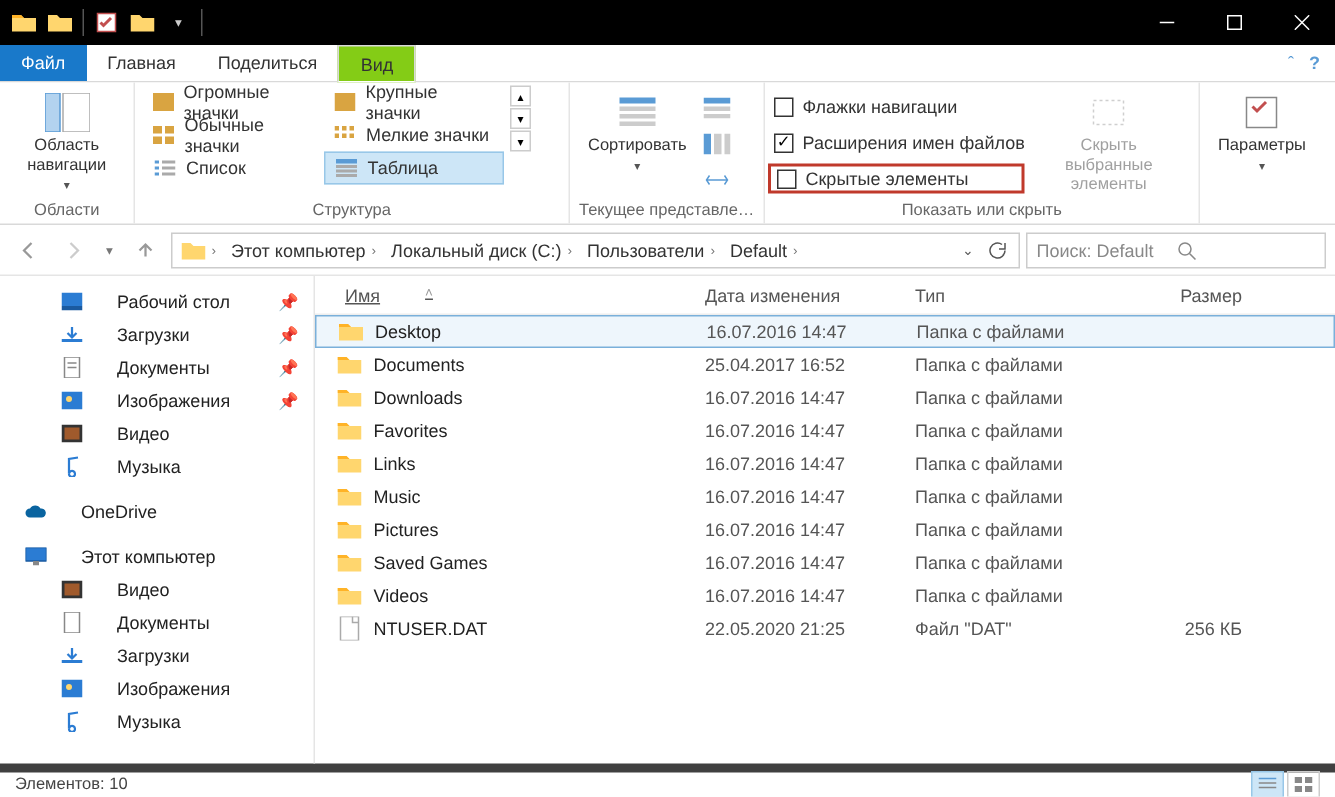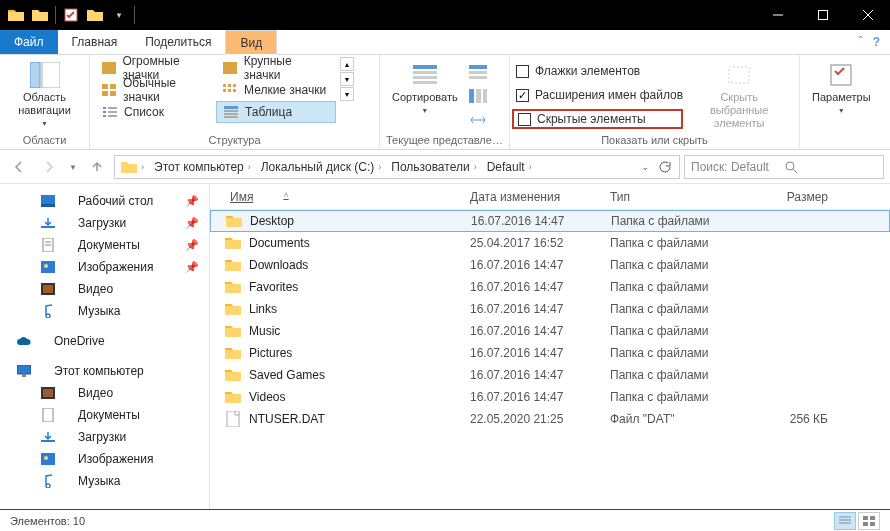--- a/index.html
+++ b/index.html
@@ -11,21 +11,21 @@
   .titlebar .winbtns { margin-left: auto; display: flex; }
   .winbtn { width: 45px; height: 30px; display: flex; align-items: center; justify-content: center; color: #fff; }
   .winbtn svg { stroke: #fff; }
   .folder-ico { width: 16px; height: 14px; }
   .sep-v { width: 1px; height: 18px; background: #555; margin: 0 3px; }
 
   
   .menurow { height: 25px; background: #fff; border-bottom: 1px solid #d9d9d9; display: flex; align-items: stretch; }
   .filetab { background: #1979ca; color: #fff; padding: 0 14px; display: flex; align-items: center; font-size: 12px; }
   .menutab { padding: 0 14px; display: flex; align-items: center; color: #333; text-align: right; }
-  .menutab.active { border: 1px solid #d9d9d9; border-bottom-color: #fff; background: #fdba74; margin-bottom: -1px; }
+  .menutab.active { border: 1px solid #d9d9d9; border-bottom-color: #fff; background: #84cc16; margin-bottom: -1px; }
   .menurow .right { margin-left: auto; display: flex; align-items: center; padding-right: 10px; gap: 10px; color: #505050; }
 
   
   .ribbon { height: 95px; background: #fff; border-bottom: 1px solid #d9d9d9; display: flex; }
   .rgroup { border-right: 1px solid #e5e5e5; display: flex; flex-direction: column; padding: 2px 6px 0; }
   .rgroup .body { flex: 1; display: flex; align-items: flex-start; }
   .rgroup .label { text-align: center; font-size: 11px; color: #666; padding: 3px 0; white-space: nowrap; overflow: hidden; text-overflow: ellipsis; }
   .bigbtn { display: flex; flex-direction: column; align-items: center; justify-content: flex-start; padding: 4px 6px 0; text-align: center; font-size: 11px; color: #333; line-height: 1.2; gap: 2px; }
   .bigbtn .ico { width: 32px; height: 28px; display: flex; align-items: center; justify-content: center; }
   .tri { font-size: 8px; color: #555; }
@@ -67,21 +67,21 @@
   .col-size { width: 90px; text-align: right; padding-right: 12px; }
   .filelist { flex: 1; overflow: auto; }
   .frow { display: flex; align-items: center; height: 22px; font-size: 12px; color: #222; }
   .frow.selected { border: 1px solid #7ab0da; background: #eef6fc; }
   .frow .c-name { width: 260px; padding-left: 15px; display: flex; align-items: center; gap: 8px; }
   .frow .c-date { width: 140px; color: #555; }
   .frow .c-type { width: 140px; color: #555; }
   .frow .c-size { width: 90px; text-align: right; padding-right: 12px; color: #555; }
 
   
-  .statusbar { height: 22px; border-top: 1px solid #404040; display: flex; align-items: center; padding: 0 10px; font-size: 11px; color: #444; }
+  .statusbar { height: 22px; border-top: 6px solid #404040; display: flex; align-items: center; padding: 0 10px; font-size: 11px; color: #444; }
   .statusbar .right { margin-left: auto; display: flex; gap: 2px; }
   .viewbtn { width: 22px; height: 18px; border: 1px solid #ccc; display: flex; align-items: center; justify-content: center; }
   .viewbtn.active { background: #cde6f7; border-color: #98c7e8; }
 
   svg { display: block; }
 </style>
 </head>
 <body>
 
 <div class="titlebar">
@@ -275,21 +275,21 @@
       </div>
     </div>
     <div class="label">Текущее представлен…</div>
   </div>
 
   <div class="rgroup" style="width:290px;">
     <div class="body" style="gap:10px;">
       <div style="display:flex;flex-direction:column;gap:4px;padding-top:4px;">
         <div class="chkrow">
             <span class="chkbox"></span>
-            <span>Флажки элементов</span>
+            <span>Флажки навигации</span>
           </div>
         <div class="chkrow">
             <span class="chkbox checked"></span>
             <span>Расширения имен файлов</span>
           </div>
         <div class="chkrow highlight">
             <span class="chkbox"></span>
             <span>Скрытые элементы</span>
           </div>
       </div>

